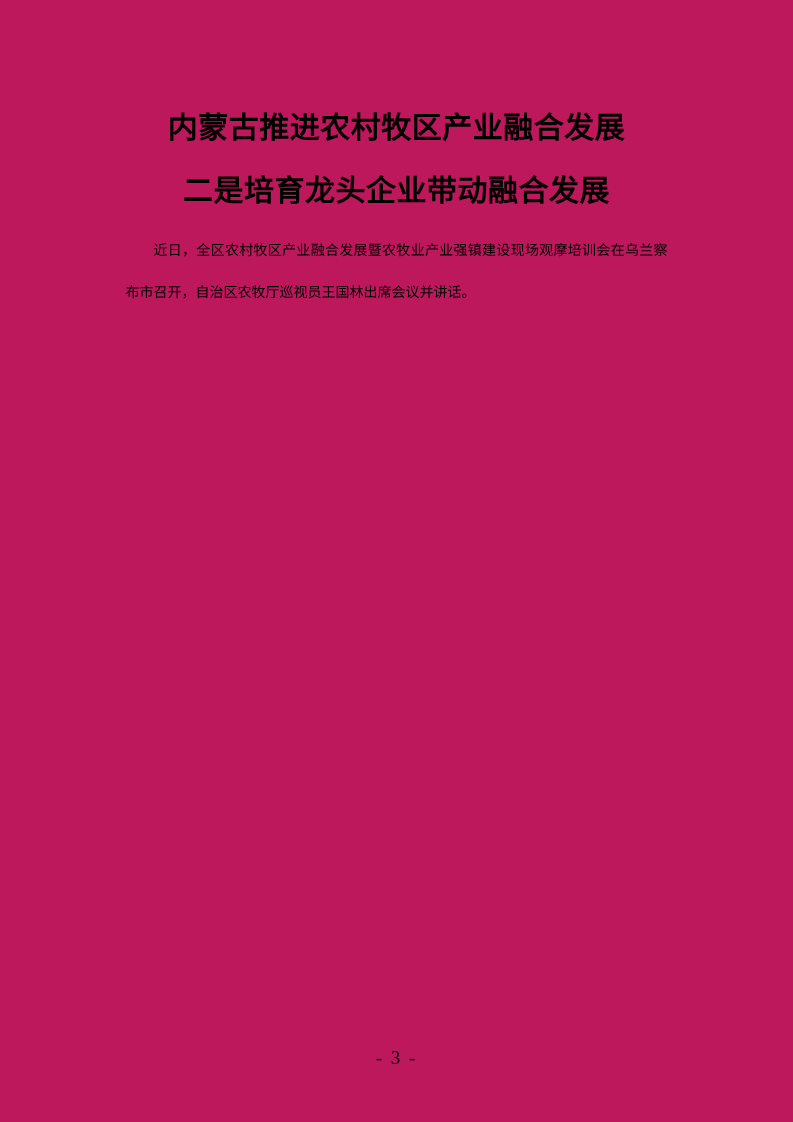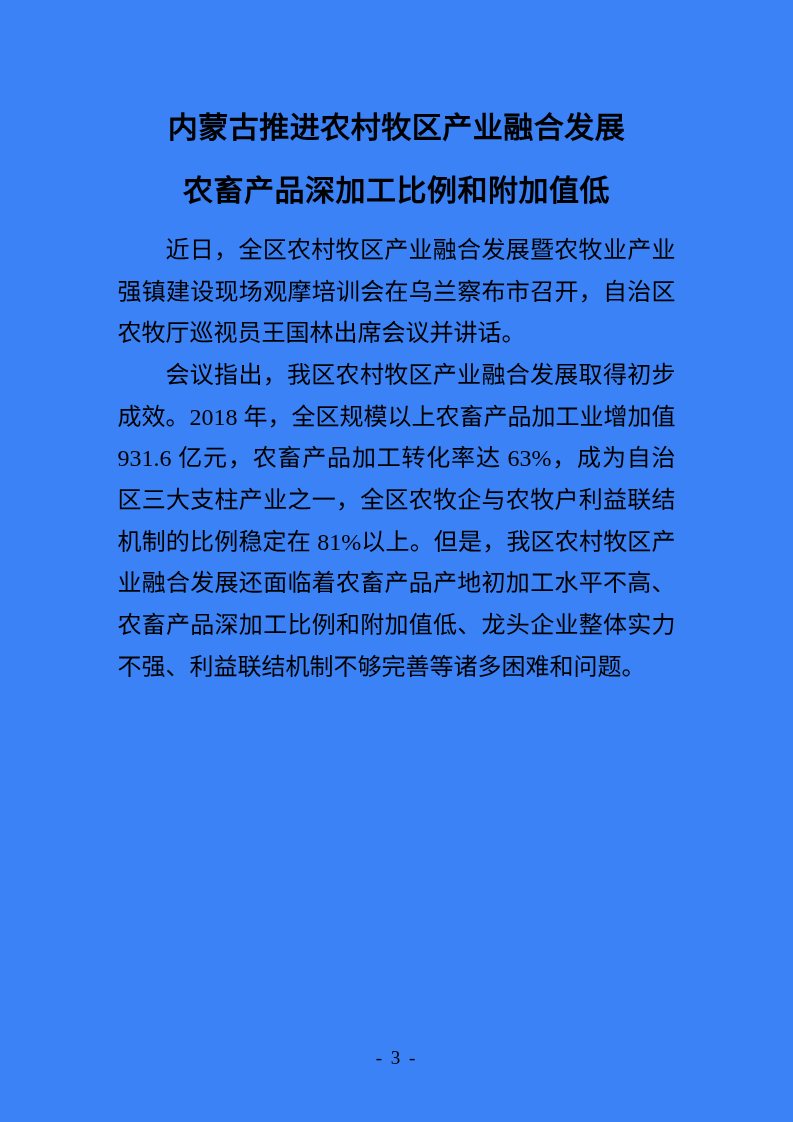--- a/index.html
+++ b/index.html
@@ -4,21 +4,21 @@
 <style>
   html, body {
     margin: 0;
     padding: 0;
     background: #ffffff;
   }
   .page {
     position: relative;
     width: 793px;
     height: 1122px;
-    background: #3b82f6;
+    background: #be185d;
     color: #000000;
     font-family: "Liberation Serif", "DejaVu Serif", serif;
     overflow: hidden;
     box-sizing: border-box;
   }
   .title-block {
     padding-top: 96px;
     text-align: center;
   }
   .title-line {
@@ -26,22 +26,22 @@
     font-weight: bold;
     line-height: 63px;
     letter-spacing: 0.5px;
     white-space: nowrap;
   }
   .content {
     width: 558px;
     margin: 8px auto 0 auto;
   }
   .content p {
-    margin: 0;
-    font-size: 24px;
+    margin: 8px;
+    font-size: 14px;
     line-height: 41.66px;
     text-align: justify;
     text-justify: inter-ideograph;
     text-indent: 2em;
     letter-spacing: 0px;
     word-break: normal;
   }
   .page-footer {
     position: absolute;
     top: 1046px;
@@ -53,23 +53,22 @@
     letter-spacing: 2px;
   }
 </style>
 </head>
 <body>
 
 <div class="page">
 
   <div class="title-block">
     <div class="title-line">内蒙古推进农村牧区产业融合发展</div>
-    <div class="title-line">农畜产品深加工比例和附加值低</div>
+    <div class="title-line">二是培育龙头企业带动融合发展</div>
   </div>
 
   <div class="content">
     <p>近日，全区农村牧区产业融合发展暨农牧业产业强镇建设现场观摩培训会在乌兰察布市召开，自治区农牧厅巡视员王国林出席会议并讲话。</p>
-    <p>会议指出，我区农村牧区产业融合发展取得初步成效。2018 年，全区规模以上农畜产品加工业增加值 931.6 亿元，农畜产品加工转化率达 63%，成为自治区三大支柱产业之一，全区农牧企与农牧户利益联结机制的比例稳定在 81%以上。但是，我区农村牧区产业融合发展还面临着农畜产品产地初加工水平不高、农畜产品深加工比例和附加值低、龙头企业整体实力不强、利益联结机制不够完善等诸多困难和问题。</p>
   </div>
 
   <div class="page-footer">- 3 -</div>
 
 </div>
 
 </body></html>

